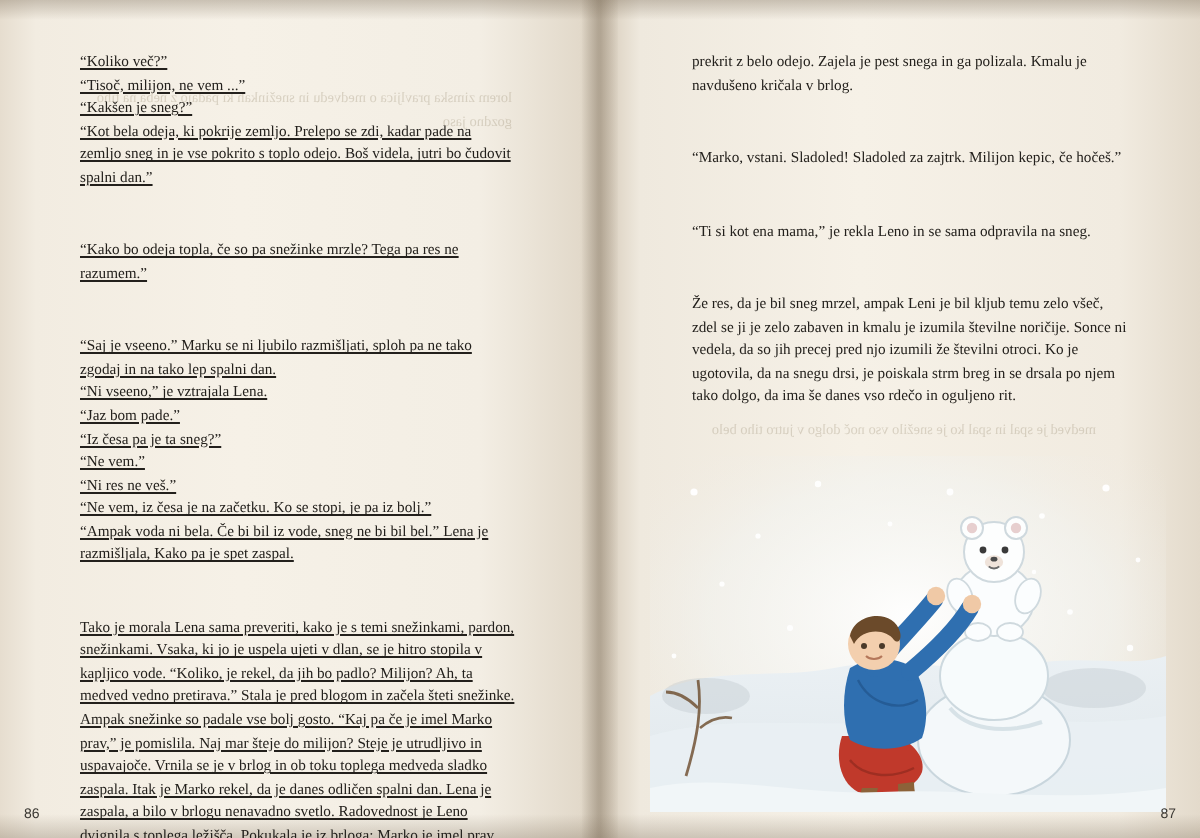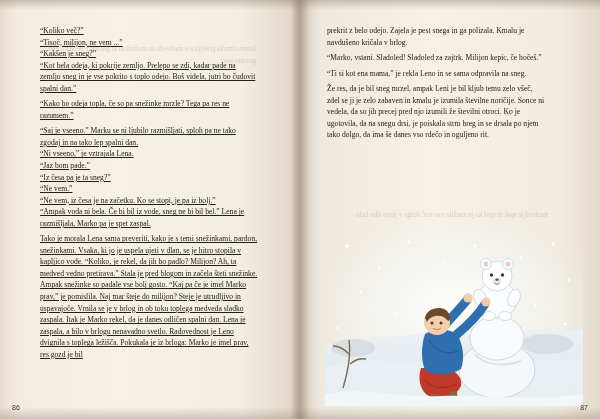--- a/index.html
+++ b/index.html
@@ -54,26 +54,26 @@
   }
 
   .col {
     position: absolute;
     color: #23201c;
     font-size: 7.6px;
     line-height: 11.55px;
     text-align: left;
   }
   .col p { margin: 0 0 0 0; }
-  .col p.sp { margin-top: 4px; }
+  .col p.sp { margin-top: 25px; }
 
   
   #left-col  { left: 40px;  top: 25px;  width: 218px; text-decoration: underline; }
   
-  #right-col { left: 327px; top: 25px;  width: 220px; }
+  #right-col { left: 346px; top: 25px;  width: 220px; }
 
   .folio {
     position: absolute;
     font-family: "Liberation Sans", sans-serif;
     font-size: 7px;
     color: #3a3732;
   }
   #folio-left  { left: 12px;  bottom: 8px; }
   #folio-right { right: 12px; bottom: 8px; }
 
@@ -103,22 +103,23 @@
     <p>“Koliko več?”</p>
     <p>“Tisoč, milijon, ne vem ...”</p>
     <p>“Kakšen je sneg?”</p>
     <p>“Kot bela odeja, ki pokrije zemljo. Prelepo se zdi, kadar pade na zemljo sneg in je vse pokrito s toplo odejo. Boš videla, jutri bo čudovit spalni dan.”</p>
     <p class="sp">“Kako bo odeja topla, če so pa snežinke mrzle? Tega pa res ne razumem.”</p>
     <p class="sp">“Saj je vseeno.” Marku se ni ljubilo razmišljati, sploh pa ne tako zgodaj in na tako lep spalni dan.</p>
     <p>“Ni vseeno,” je vztrajala Lena.</p>
     <p>“Jaz bom pade.”</p>
     <p>“Iz česa pa je ta sneg?”</p>
     <p>“Ne vem.”</p>
+    <p>“Ni res ne veš.”</p>
     <p>“Ne vem, iz česa je na začetku. Ko se stopi, je pa iz bolj.”</p>
-    <p>“Ampak voda ni bela. Če bi bil iz vode, sneg ne bi bil bel.” Lena je razmišljala, Marko pa je spet zaspal.</p>
+    <p>“Ampak voda ni bela. Če bi bil iz vode, sneg ne bi bil bel.” Lena je razmišljala, Kako pa je spet zaspal.</p>
     <p class="sp">Tako je morala Lena sama preveriti, kako je s temi snežinkami, pardon, snežinkami. Vsaka, ki jo je uspela ujeti v dlan, se je hitro stopila v kapljico vode. “Koliko, je rekel, da jih bo padlo? Milijon? Ah, ta medved vedno pretirava.” Stala je pred blogom in začela šteti snežinke. Ampak snežinke so padale vse bolj gosto. “Kaj pa če je imel Marko prav,” je pomislila. Naj mar šteje do milijon? Steje je utrudljivo in uspavajoče. Vrnila se je v brlog in ob toku toplega medveda sladko zaspala. Itak je Marko rekel, da je danes odličen spalni dan. Lena je zaspala, a bilo v brlogu nenavadno svetlo. Radovednost je Leno dvignila s toplega ležišča. Pokukala je iz brloga: Marko je imel prav, res gozd je bil</p>
   </div>
 
   <div class="col" id="right-col">
     <p>prekrit z belo odejo. Zajela je pest snega in ga polizala. Kmalu je navdušeno kričala v brlog.</p>
     <p class="sp">“Marko, vstani. Sladoled! Sladoled za zajtrk. Milijon kepic, če hočeš.”</p>
     <p class="sp">“Ti si kot ena mama,” je rekla Leno in se sama odpravila na sneg.</p>
     <p class="sp">Že res, da je bil sneg mrzel, ampak Leni je bil kljub temu zelo všeč, zdel se ji je zelo zabaven in kmalu je izumila številne noričije. Sonce ni vedela, da so jih precej pred njo izumili že številni otroci. Ko je ugotovila, da na snegu drsi, je poiskala strm breg in se drsala po njem tako dolgo, da ima še danes vso rdečo in oguljeno rit.</p>
   </div>
 

